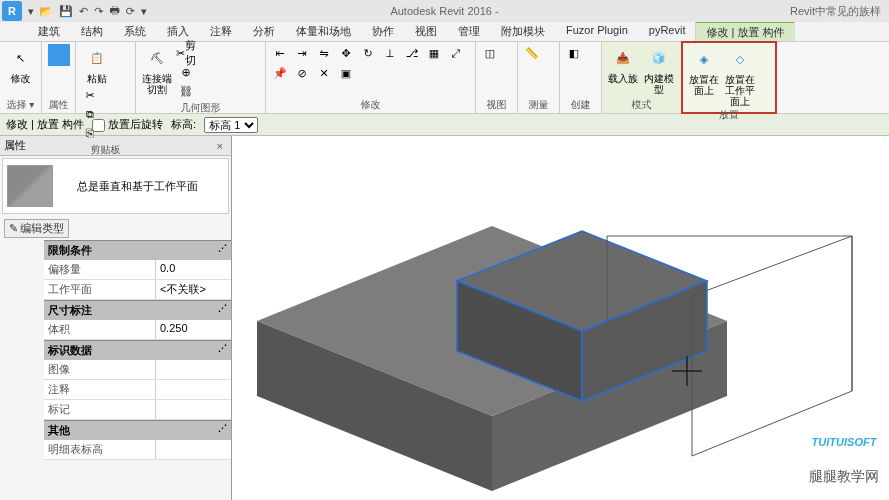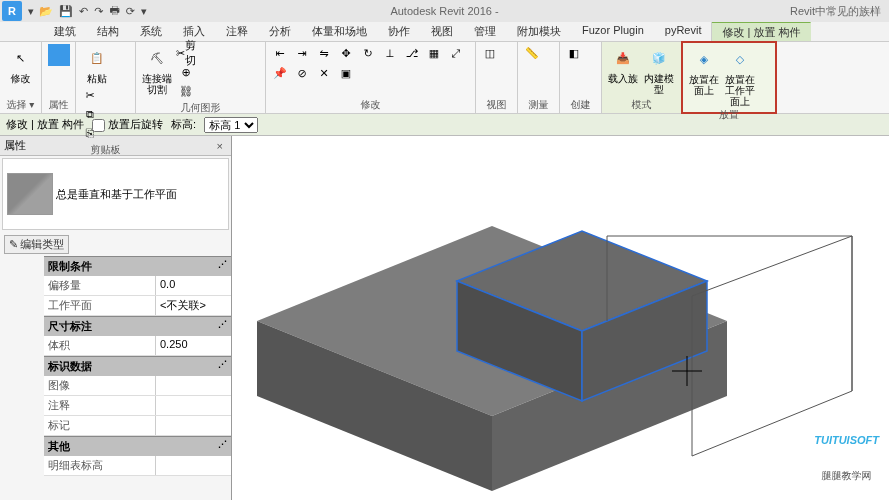--- a/index.html
+++ b/index.html
@@ -3,21 +3,21 @@
 <meta charset="utf-8">
 <style>
 * { margin: 0; padding: 0; box-sizing: border-box; font-family: "Microsoft YaHei", sans-serif; font-size: 11px; }
 html, body { width: 889px; height: 500px; overflow: hidden; }
 .titlebar { height: 22px; background: #e6e6e6; display: flex; align-items: center; padding: 0 2px; }
 .titlebar .r-logo { width: 20px; height: 20px; background: #3b99e8; color: #fff; font-weight: bold; display: flex; align-items: center; justify-content: center; border-radius: 2px; margin-right: 4px; }
 .titlebar .qat { display: flex; gap: 2px; align-items: center; }
 .titlebar .qat span { cursor: pointer; padding: 1px 2px; color: #444; }
 .titlebar .title-center { position: absolute; left: 50%; transform: translateX(-50%); color: #666; white-space: nowrap; }
 .titlebar .title-right { position: absolute; right: 8px; color: #666; }
-.tabbar { height: 20px; background: #f2f2f2; border-bottom: 1px solid #ccc; display: flex; align-items: stretch; padding-left: 44px; }
+.tabbar { height: 20px; background: #f2f2f2; border-bottom: 1px solid #ccc; display: flex; align-items: stretch; padding-left: 28px; }
 .tabbar .tab { padding: 2px 10px; color: #333; cursor: pointer; border-right: 1px solid transparent; }
 .tabbar .tab.sep { border-right: 1px solid #ccc; }
 .tabbar .tab.active { background: #d7e8c7; border-top: 1px solid #7db34e; }
 .ribbon { height: 72px; background: #f6f6f6; border-bottom: 1px solid #ccc; display: flex; align-items: stretch; }
 .ribbon .panel { border-right: 1px solid #ccc; display: flex; flex-direction: column; padding: 2px 4px 0 4px; position: relative; }
 .ribbon .panel .btns { flex: 1; display: flex; gap: 2px; align-items: flex-start; flex-wrap: wrap; }
 .ribbon .panel .label { font-size: 10px; color: #555; text-align: center; padding: 1px 0; }
 .ribbon .big { width: 34px; display: flex; flex-direction: column; align-items: center; gap: 1px; cursor: pointer; }
 .ribbon .big .ic { width: 28px; height: 28px; display: flex; align-items: center; justify-content: center; }
 .ribbon .big .txt { font-size: 10px; text-align: center; line-height: 11px; }
@@ -25,34 +25,34 @@
 .ribbon .panel.hl1 { background: #e9f0dc; }
 .ribbon .panel.hl2 { background: #f1f6e8; }
 .ribbon .panel.boxed { border: 2px solid #c0392b; margin: -1px; }
 .optionbar { height: 22px; background: #e8efe0; border-bottom: 1px solid #bbb; display: flex; align-items: center; padding: 0 6px; gap: 8px; }
 .optionbar select { font-size: 11px; }
 .optionbar input[type=checkbox] { vertical-align: middle; }
 .below { display: flex; height: calc(500px - 22px - 20px - 72px - 22px); }
 .prop { width: 232px; border-right: 1px solid #999; display: flex; flex-direction: column; background: #f5f5f5; }
 .prop-title { height: 20px; background: #e8e8e8; border-bottom: 1px solid #bbb; display: flex; align-items: center; padding: 0 4px; justify-content: space-between; }
 .prop-title .x { cursor: pointer; color: #555; padding: 0 4px; }
-.family-row { height: 72px; display: flex; align-items: center; padding: 4px; background: #fff; border: 1px solid #ccc; margin: 2px; gap: 3px; }
+.family-row { height: 56px; display: flex; align-items: center; padding: 4px; background: #fff; border: 1px solid #ccc; margin: 2px; gap: 24px; }
 .family-row .thumb { width: 46px; height: 42px; background: linear-gradient(135deg, #8a8a8a 45%, #a0a0a0 55%); border: 1px solid #999; }
 .instance-row { height: 24px; display: flex; align-items: center; padding: 2px 4px; gap: 4px; }
 .instance-row select { flex: 1; font-size: 11px; }
 .instance-row .elnk { cursor: pointer; color: #333; border: 1px solid #aaa; padding: 1px 4px; background: #eee; display: flex; align-items: center; gap: 2px; }
 .pgrid { flex: 1; overflow: auto; margin-left: 44px; }
 .pgrid .cat { background: #bfbfbf; color: #000; font-weight: bold; padding: 2px 4px; border-top: 1px solid #888; display: flex; justify-content: space-between; }
 .pgrid .cat .exp { font-size: 9px; }
 .pgrid .prow { display: flex; border-bottom: 1px solid #ddd; background: #fff; }
 .pgrid .prow .k { width: 112px; padding: 2px 4px; border-right: 1px solid #ccc; color: #555; font-family: Liberation Mono, monospace; }
 .pgrid .prow .v { flex: 1; padding: 2px 4px; }
 .canvas { flex: 1; position: relative; background: #fff; }
 .watermark { position: absolute; right: 10px; bottom: 10px; color: #36b0e4; font-weight: bold; font-style: italic; font-size: 32px; text-align: center; line-height: 28px; }
-.watermark .sub { font-size: 10px; color: #555; font-style: normal; font-weight: normal; }
+.watermark .sub { font-size: 14px; color: #555; font-style: normal; font-weight: normal; }
 svg.scene { width: 100%; height: 100%; }
 </style>
 </head>
 <body>
 
 <div class="titlebar">
   <div class="r-logo">R</div>
   <div class="qat">
     <span>▾</span>
     <span>📂</span>

